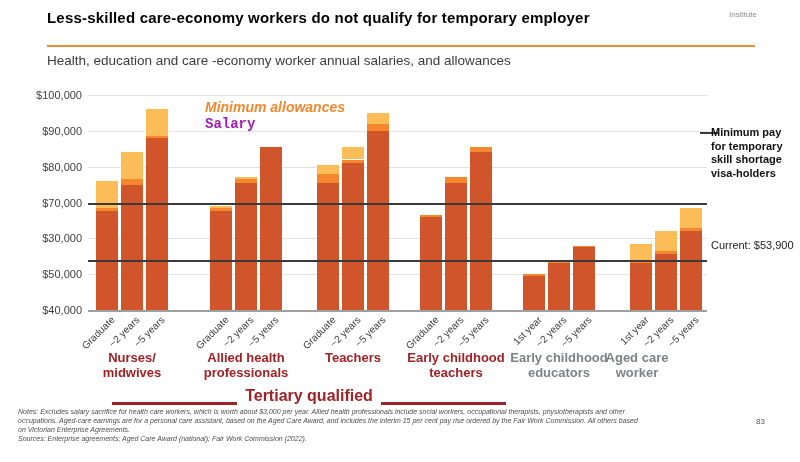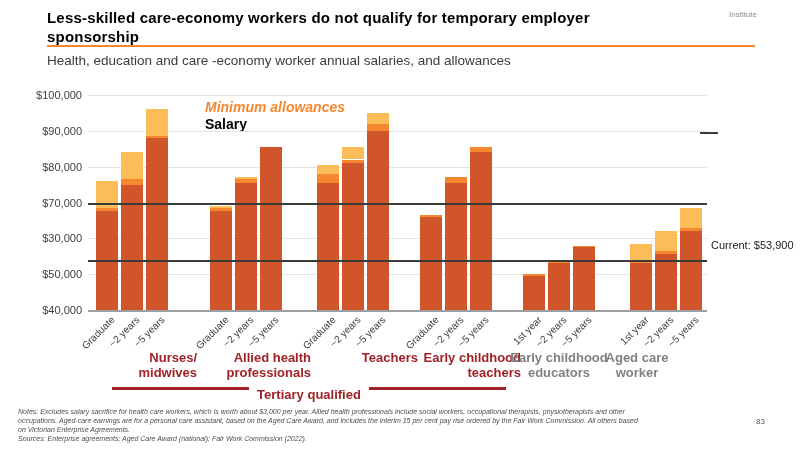--- a/index.html
+++ b/index.html
@@ -17,29 +17,29 @@
 
   
   .gridline{position:absolute;height:1px;background:#e3e3e3;}
   .baseline{position:absolute;height:2px;background:#9d9fa2;}
   .ylabel{position:absolute;width:62px;text-align:right;font-size:11px;color:#414042;height:13px;}
   .refline{position:absolute;height:2px;background:#3a3a3a;}
   .bar-seg{position:absolute;}
   .xtick{position:absolute;width:62px;height:12px;text-align:right;font-size:10px;color:#414042;
          transform:rotate(-45deg);transform-origin:100% 0;white-space:nowrap;}
   .group-label{position:absolute;width:130px;text-align:center;font-size:13px;font-weight:bold;line-height:15px;}
-  .group-tertiary{color:#A02226;text-align:right;}
+  .group-tertiary{color:#A02226;}
   .group-vet{color:#7f8285;}
 
   .legend{position:absolute;left:205px;top:99px;font-size:14px;font-weight:bold;line-height:17px;}
   .legend-max{color:#FBB954;}
   .legend-min{color:#F5882F;font-style:italic;}
-  .legend-salary{color:#000000;}
+  .legend-salary{color:#a21caf;font-family:Liberation Mono, monospace;}
 
-  .bracket{position:absolute;display:flex;align-items:flex-start;font-size:13px;font-weight:bold;white-space:nowrap;}
+  .bracket{position:absolute;display:flex;align-items:flex-end;font-size:16px;font-weight:bold;white-space:nowrap;}
   .bracket .bar-line{flex:1;height:3px;}
   .bracket .bracket-text{padding:0 8px;}
   .bracket-tertiary{color:#A02226;}
   .bracket-tertiary .bar-line{background:#A02226;}
   .bracket-vet{color:#7f8285;}
   .bracket-vet .bar-line{background:#7f8285;}
 
   
   .ann-heading{position:absolute;left:711px;top:126px;width:86px;font-size:11px;font-weight:bold;
                color:#111;line-height:13.5px;}
@@ -53,39 +53,39 @@
   .notes div{white-space:nowrap;}
   .page-number{position:absolute;left:756px;top:417px;font-size:8px;color:#58595b;}
 </style>
 </head>
 <body>
 
 <div id="page">
 
   <div class="title">
     <span>Less-skilled care-economy workers do not qualify for temporary employer</span><br>
-    <span>sponsorship</span>
   </div>
 
   <div class="logo">
     <div class="logo-sub">Institute</div>
   </div>
 
   <div class="title-rule"></div>
 
   <div class="subtitle">Health, education and care -economy worker annual salaries, and allowances</div>
 
   <div id="plot"></div>
 
   <div class="legend">
     <div class="legend-min">Minimum allowances</div>
     <div class="legend-salary">Salary</div>
   </div>
 
   <div class="ann-leader"></div>
+  <div class="ann-heading">Minimum pay for temporary skill shortage visa-holders</div>
   <div class="ann-current">Current: $53,900</div>
 
   <div class="bracket bracket-tertiary" style="left:112px;top:387px;width:394px;">
     <div class="bar-line"></div>
     <div class="bracket-text">Tertiary qualified</div>
     <div class="bar-line"></div>
   </div>
 
   <div class="notes">
     <div>Notes: Excludes salary sacrifice for health care workers, which is worth about $3,000 per year. Allied health professionals include social workers, occupational therapists, physiotherapists and other</div>

